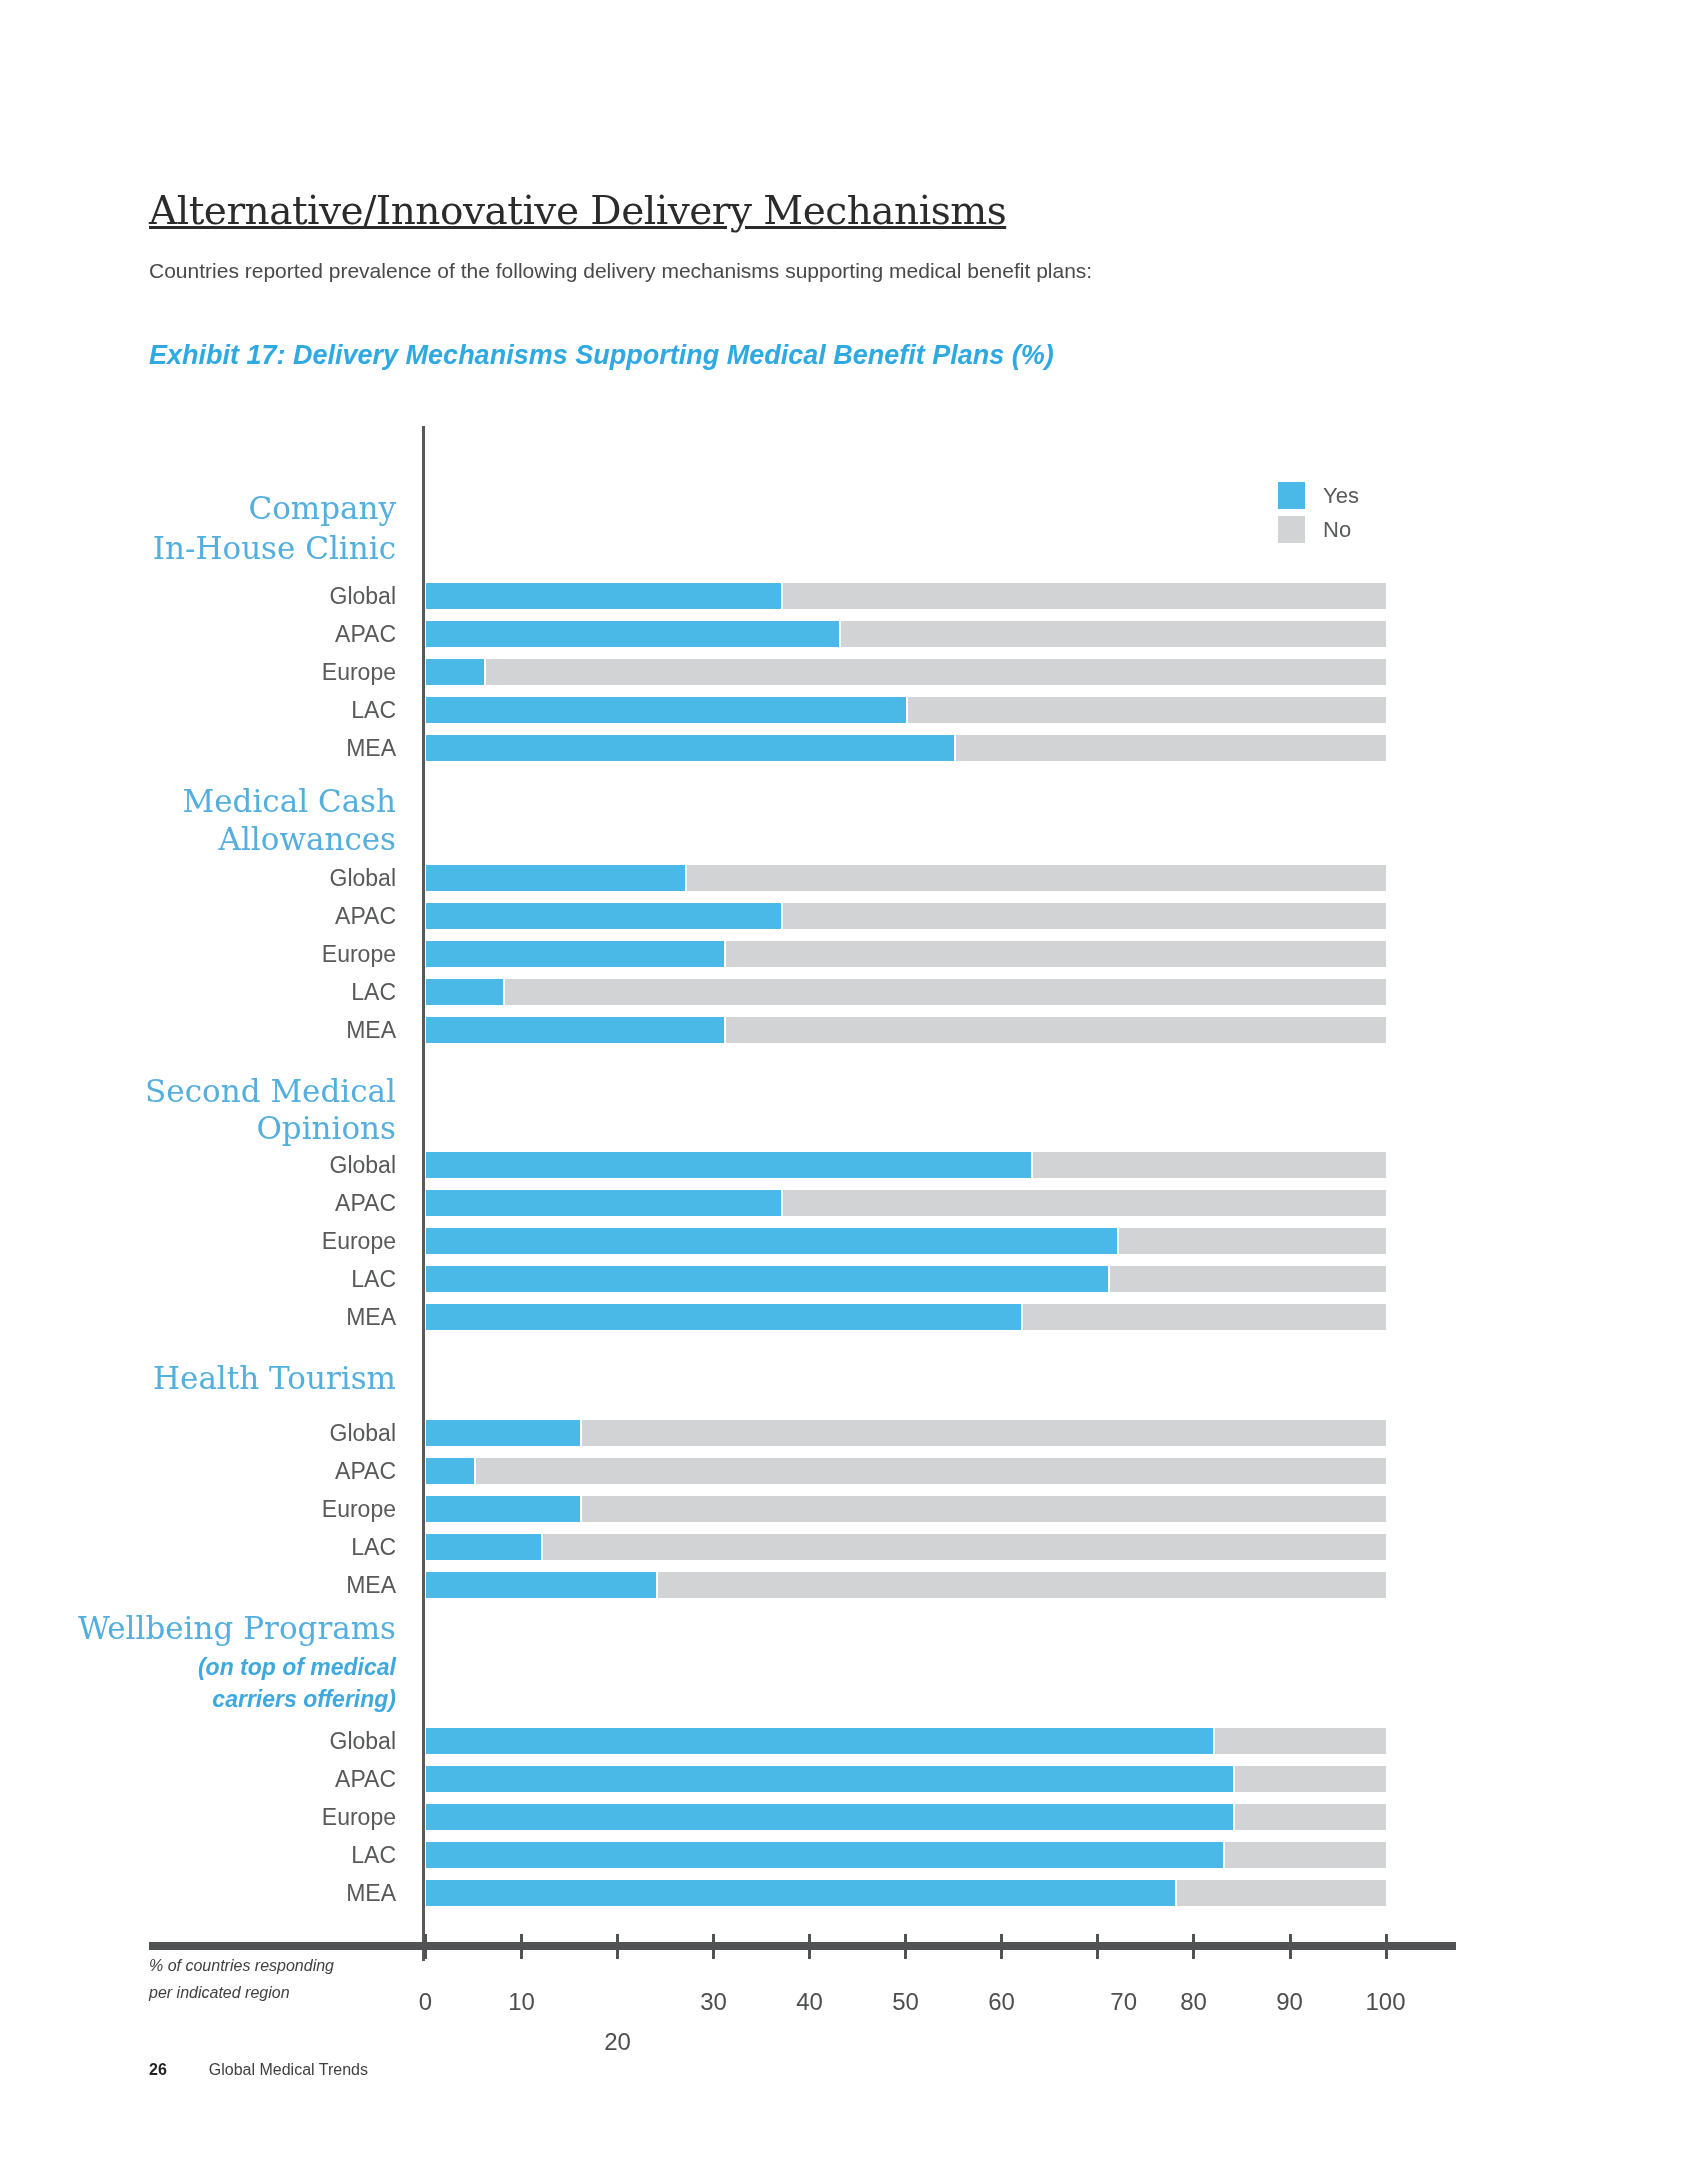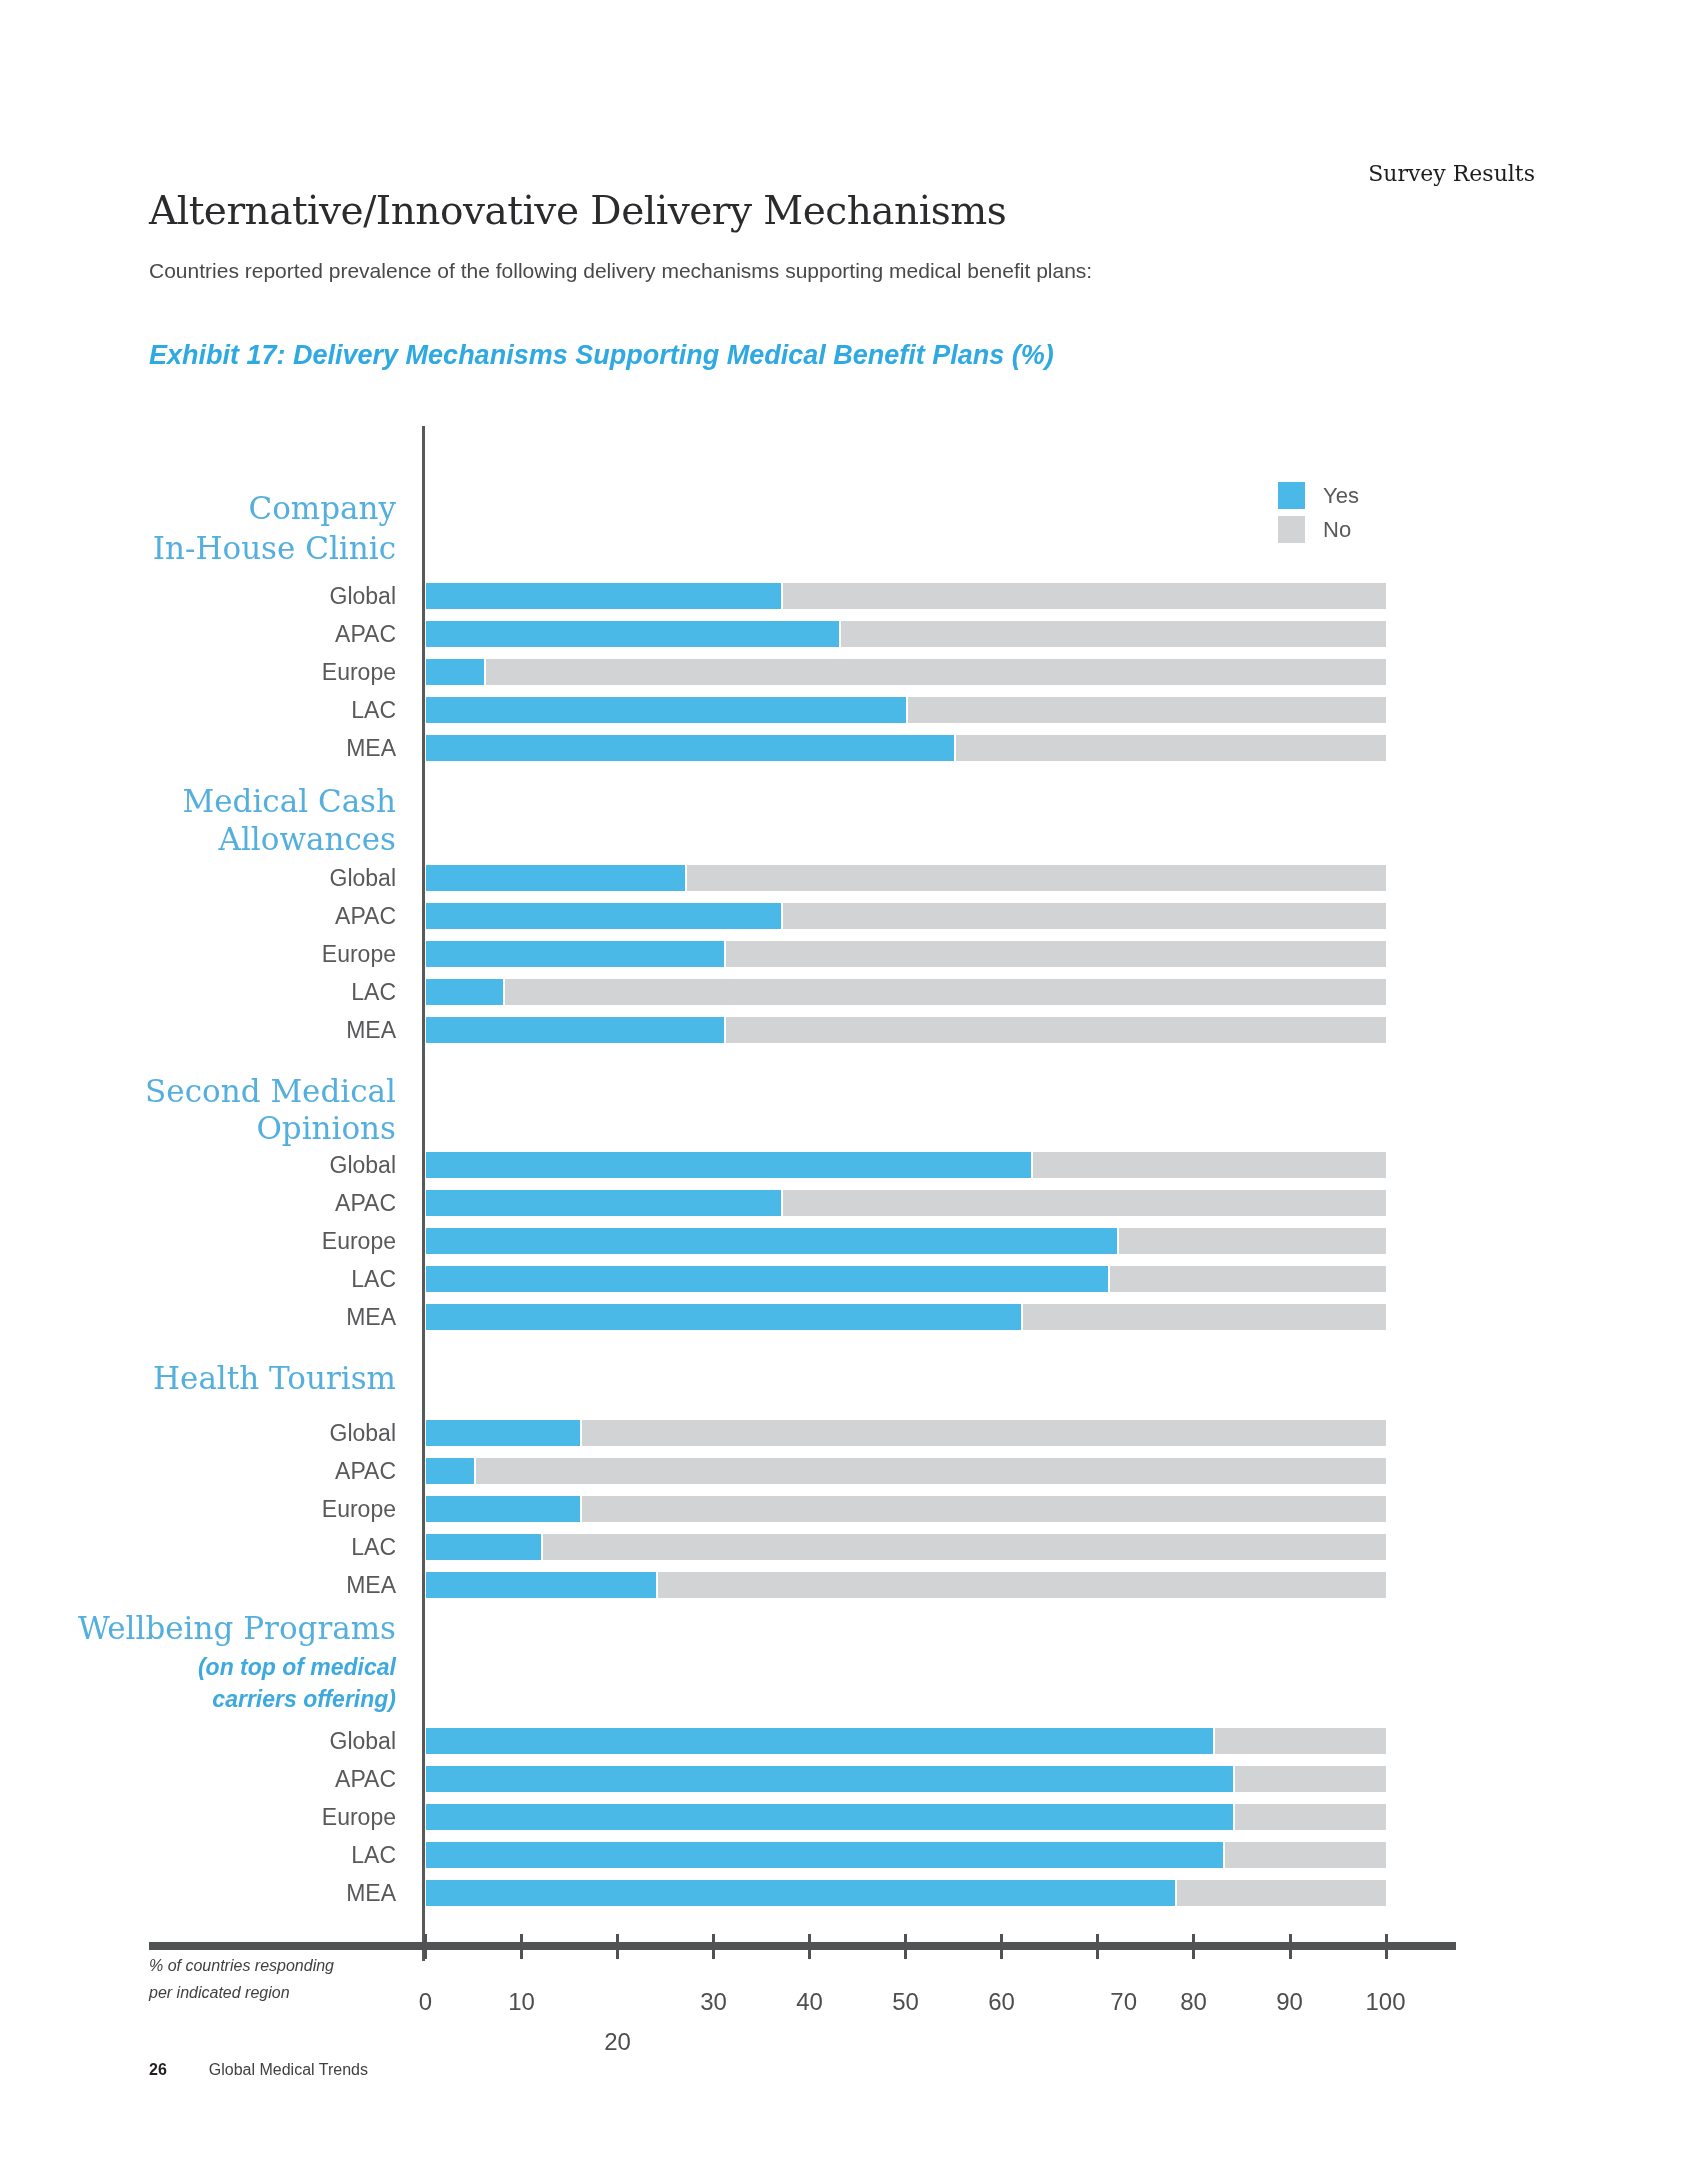--- a/index.html
+++ b/index.html
@@ -7,21 +7,21 @@
     position:relative; width:1683px; height:2178px; background:#ffffff;
     font-family:"Liberation Sans", sans-serif; overflow:hidden;
   }
   .header-note {
     position:absolute; top:161px; left:0; width:1535px; text-align:right;
     font-family:"DejaVu Serif", serif; font-size:22px; color:#1d1d1f;
   }
   .page-title {
     position:absolute; top:188px; left:149px; margin:0;
     font-family:"DejaVu Serif", serif; font-weight:normal;
-    font-size:39px; color:#2b2b2d; letter-spacing:-0.5px;
+    font-size:39px; color:#2b2b2d; letter-spacing:-0.5px;text-decoration:underline;
   }
   .page-subtitle {
     position:absolute; top:259px; left:149px; margin:0;
     font-size:21px; color:#48494b;
   }
   .exhibit-title {
     position:absolute; top:340px; left:149px; margin:0;
     font-size:27px; font-weight:bold; color:#2fa9e1;font-style:italic;
   }
   .chart { position:absolute; left:0; top:0; width:1683px; height:2178px; }
@@ -56,21 +56,20 @@
     font-size:16px; line-height:27px; font-style:italic; color:#3f4041;
   }
   .footer { position:absolute; left:149px; top:2061px; font-size:16px; color:#414042; }
   .footer .pagenum { font-weight:bold; color:#231f20; margin-right:42px; }
 </style>
 </head>
 <body>
 
 <div class="page">
 
-  <div class="header-note">Survey Results</div>
   <h1 class="page-title">Alternative/Innovative Delivery Mechanisms</h1>
   <p class="page-subtitle">Countries reported prevalence of the following delivery mechanisms supporting medical benefit plans:</p>
   <h2 class="exhibit-title">Exhibit 17: Delivery Mechanisms Supporting Medical Benefit Plans (%)</h2>
 
   <div class="chart">
     <div class="y-axis-line"></div>
     <div class="x-axis-line"></div>
 
     <div class="legend">
       <div class="legend-row">

